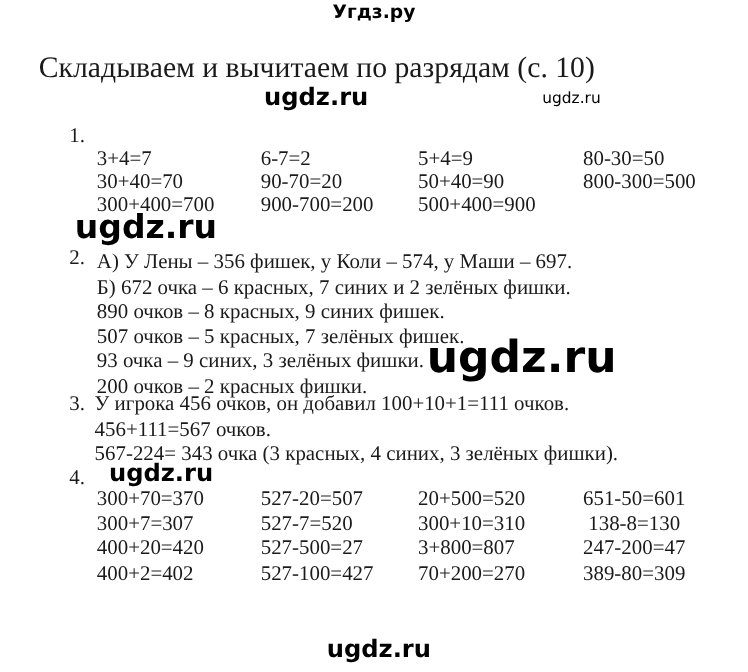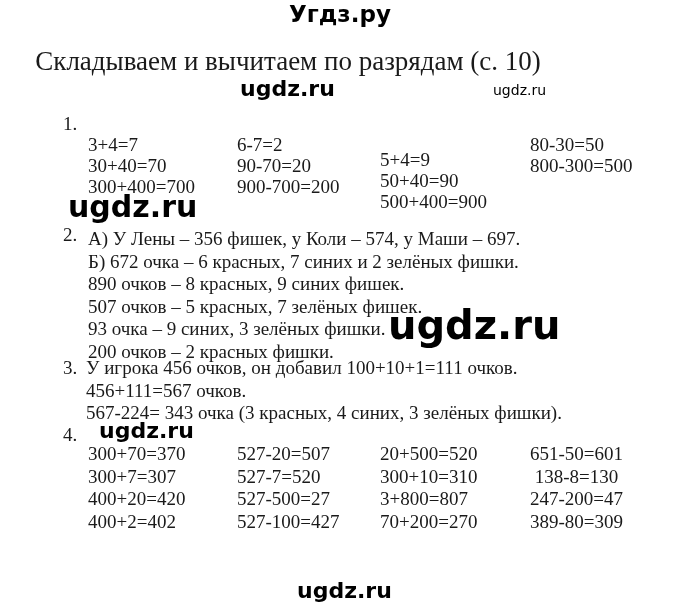--- a/index.html
+++ b/index.html
@@ -1,20 +1,20 @@
 <!DOCTYPE html>
 <html><head>
 <meta charset="utf-8">
 <style>
   html, body { margin: 0; padding: 0; background: #ffffff; }
   body { width: 680px; height: 611px; position: relative; overflow: hidden; color: #111; }
   .abs { position: absolute; white-space: nowrap; }
   .brand { font-family: "DejaVu Sans", "Liberation Sans", sans-serif; font-weight: bold; color: #000; }
   .serif { font-family: "Liberation Serif", "DejaVu Serif", serif; color: #1a1a1a; }
-  #site-header { left: 0; width: 680px; top: 1px; text-align: center; font-size: 23px; }
+  #site-header { left: 0; width: 680px; top: 1px; text-align: center; font-size: 17px; }
   #page-title { left: 0; width: 576px; top: 46px; text-align: center; font-size: 27px; }
   .wm-small { font-size: 14px; font-weight: normal; }
   .line { font-size: 19px; line-height: 21px; }
   .num { font-size: 19px; line-height: 21px; }
 </style>
 </head>
 <body>
 
 <div id="site-header" class="abs brand">Угдз.ру</div>
 <div id="page-title" class="abs serif">Складываем и вычитаем по разрядам (с. 10)</div>
@@ -30,21 +30,21 @@
 <div class="abs serif line" style="left:88px; top:134px;">
   <div>3+4=7</div>
   <div>30+40=70</div>
   <div>300+400=700</div>
 </div>
 <div class="abs serif line" style="left:237px; top:134px;">
   <div>6-7=2</div>
   <div>90-70=20</div>
   <div>900-700=200</div>
 </div>
-<div class="abs serif line" style="left:380px; top:134px;margin-top:15px;">
+<div class="abs serif line" style="left:380px; top:134px;">
   <div>5+4=9</div>
   <div>50+40=90</div>
   <div>500+400=900</div>
 </div>
 <div class="abs serif line" style="left:530px; top:134px;">
   <div>80-30=50</div>
   <div>800-300=500</div>
 </div>
 
 <div class="abs serif num" style="left:63px; top:224px;">2.</div>

